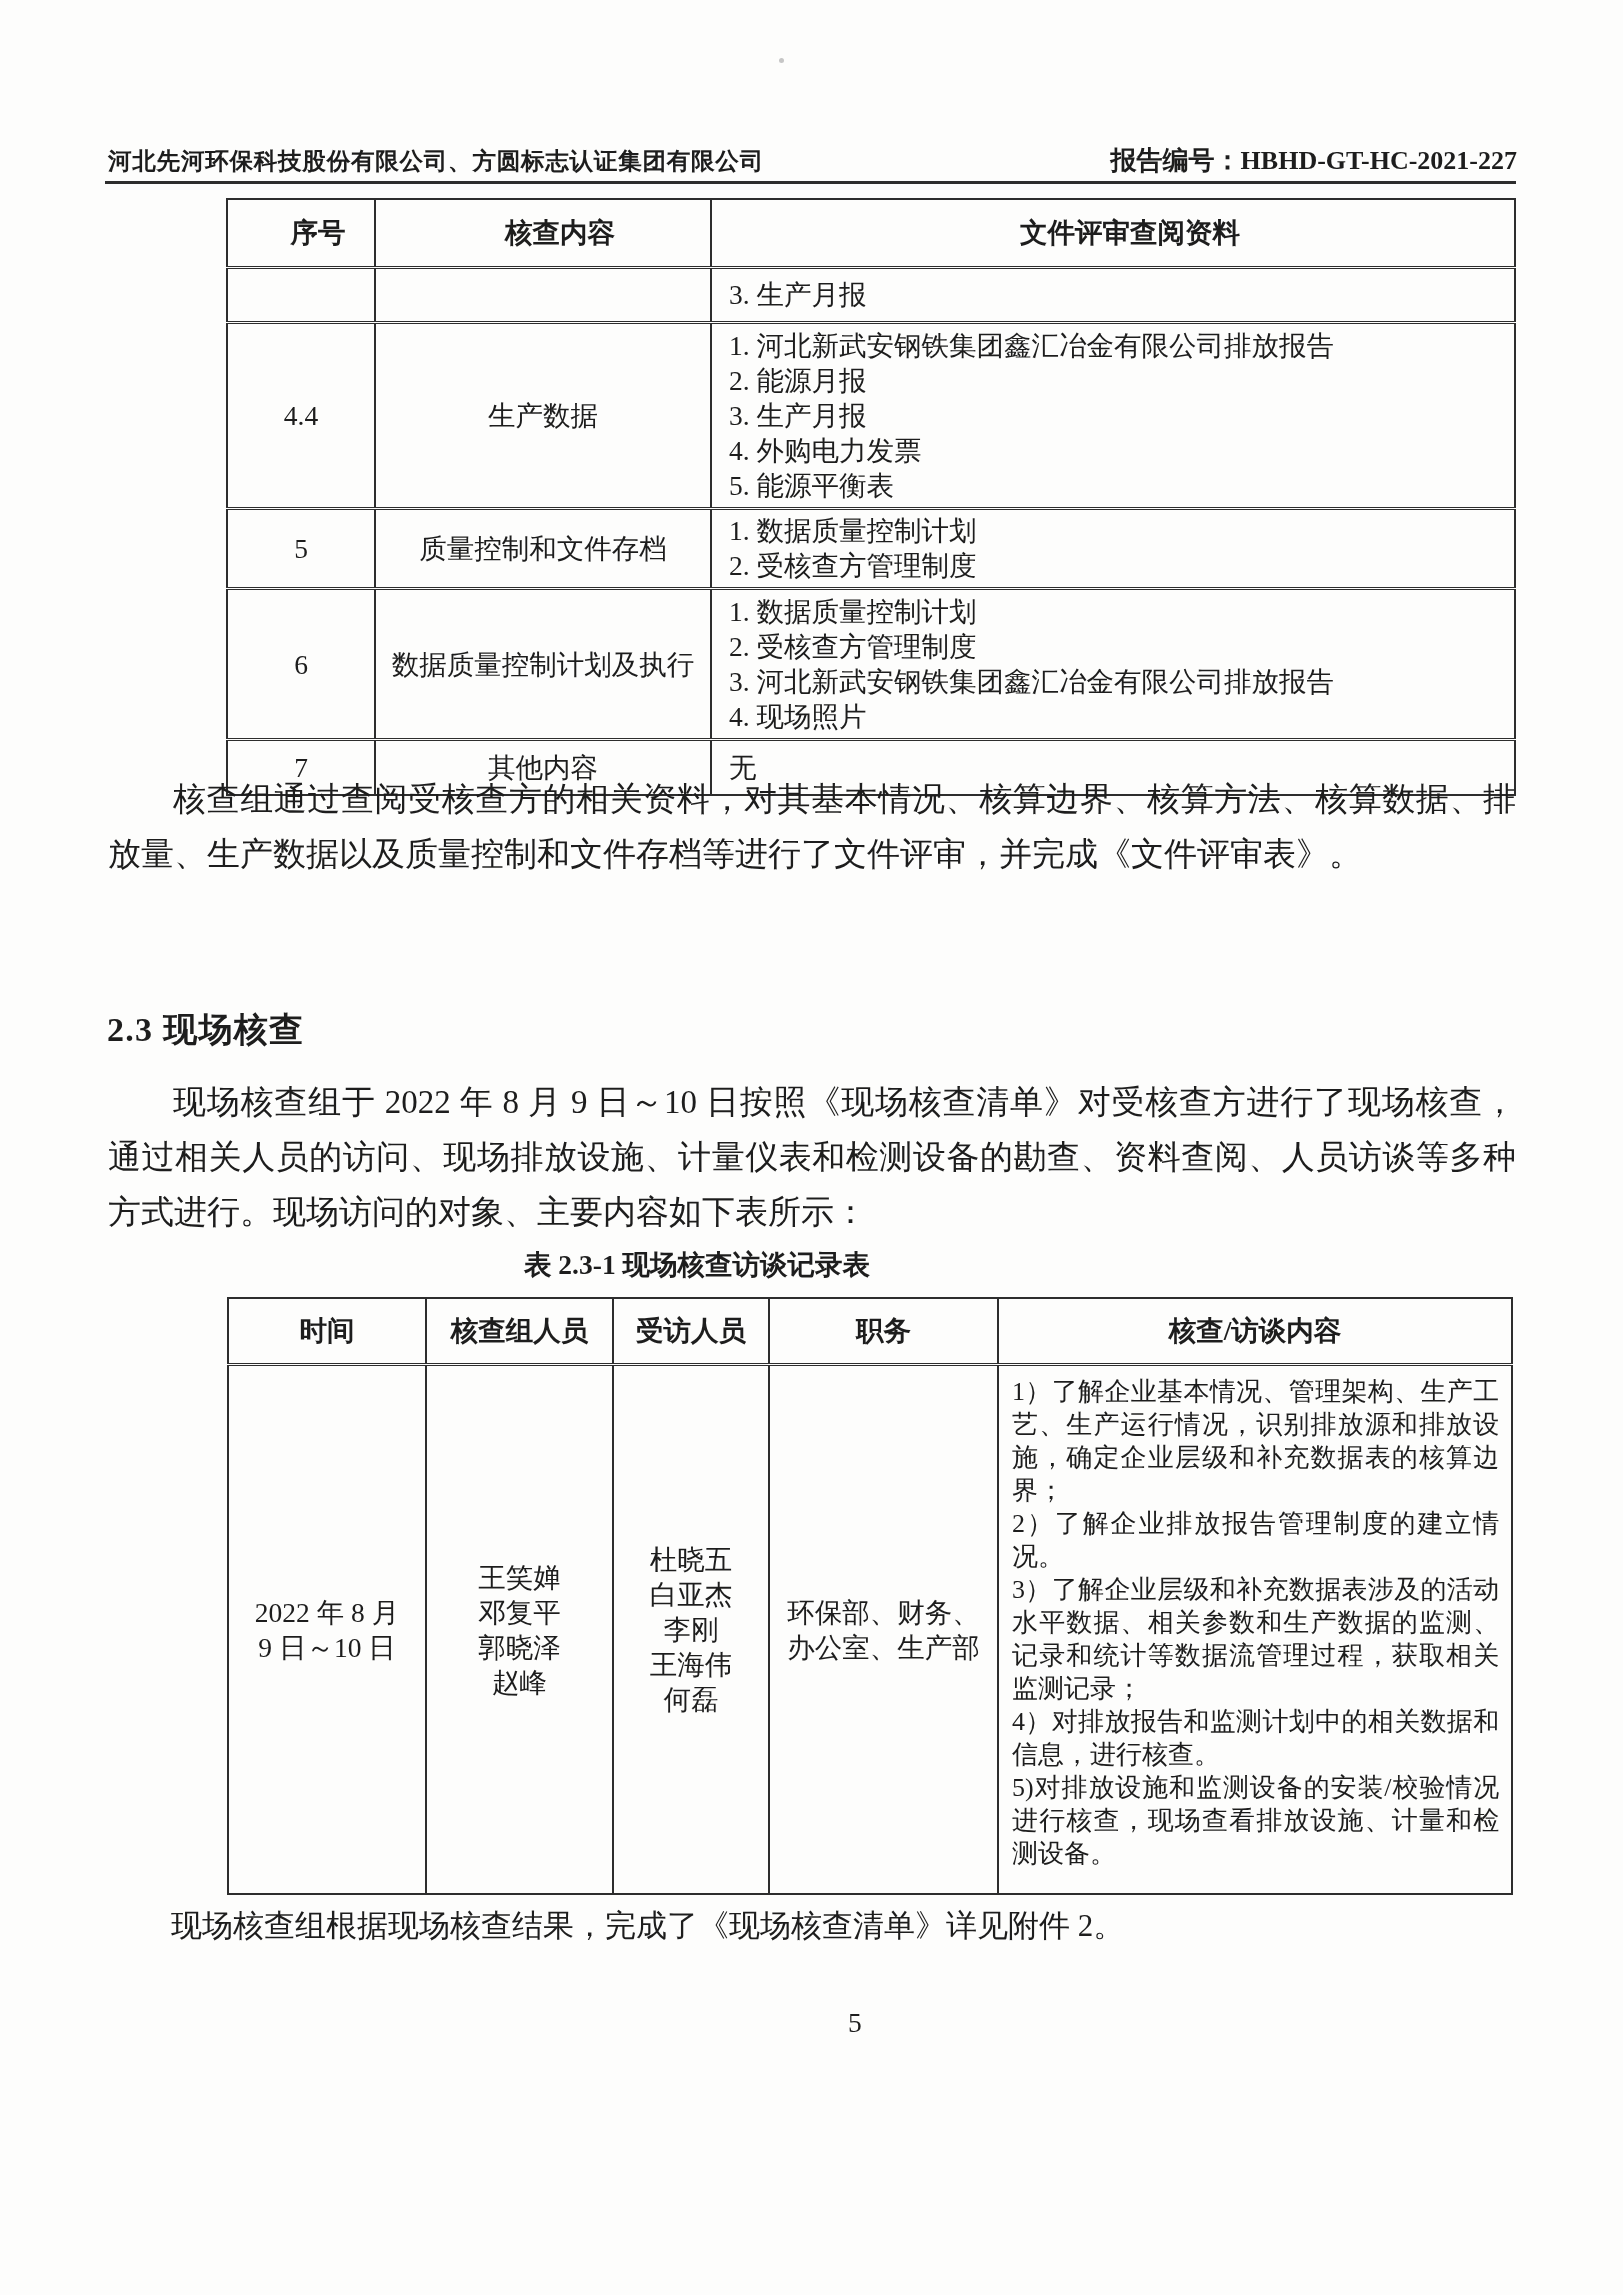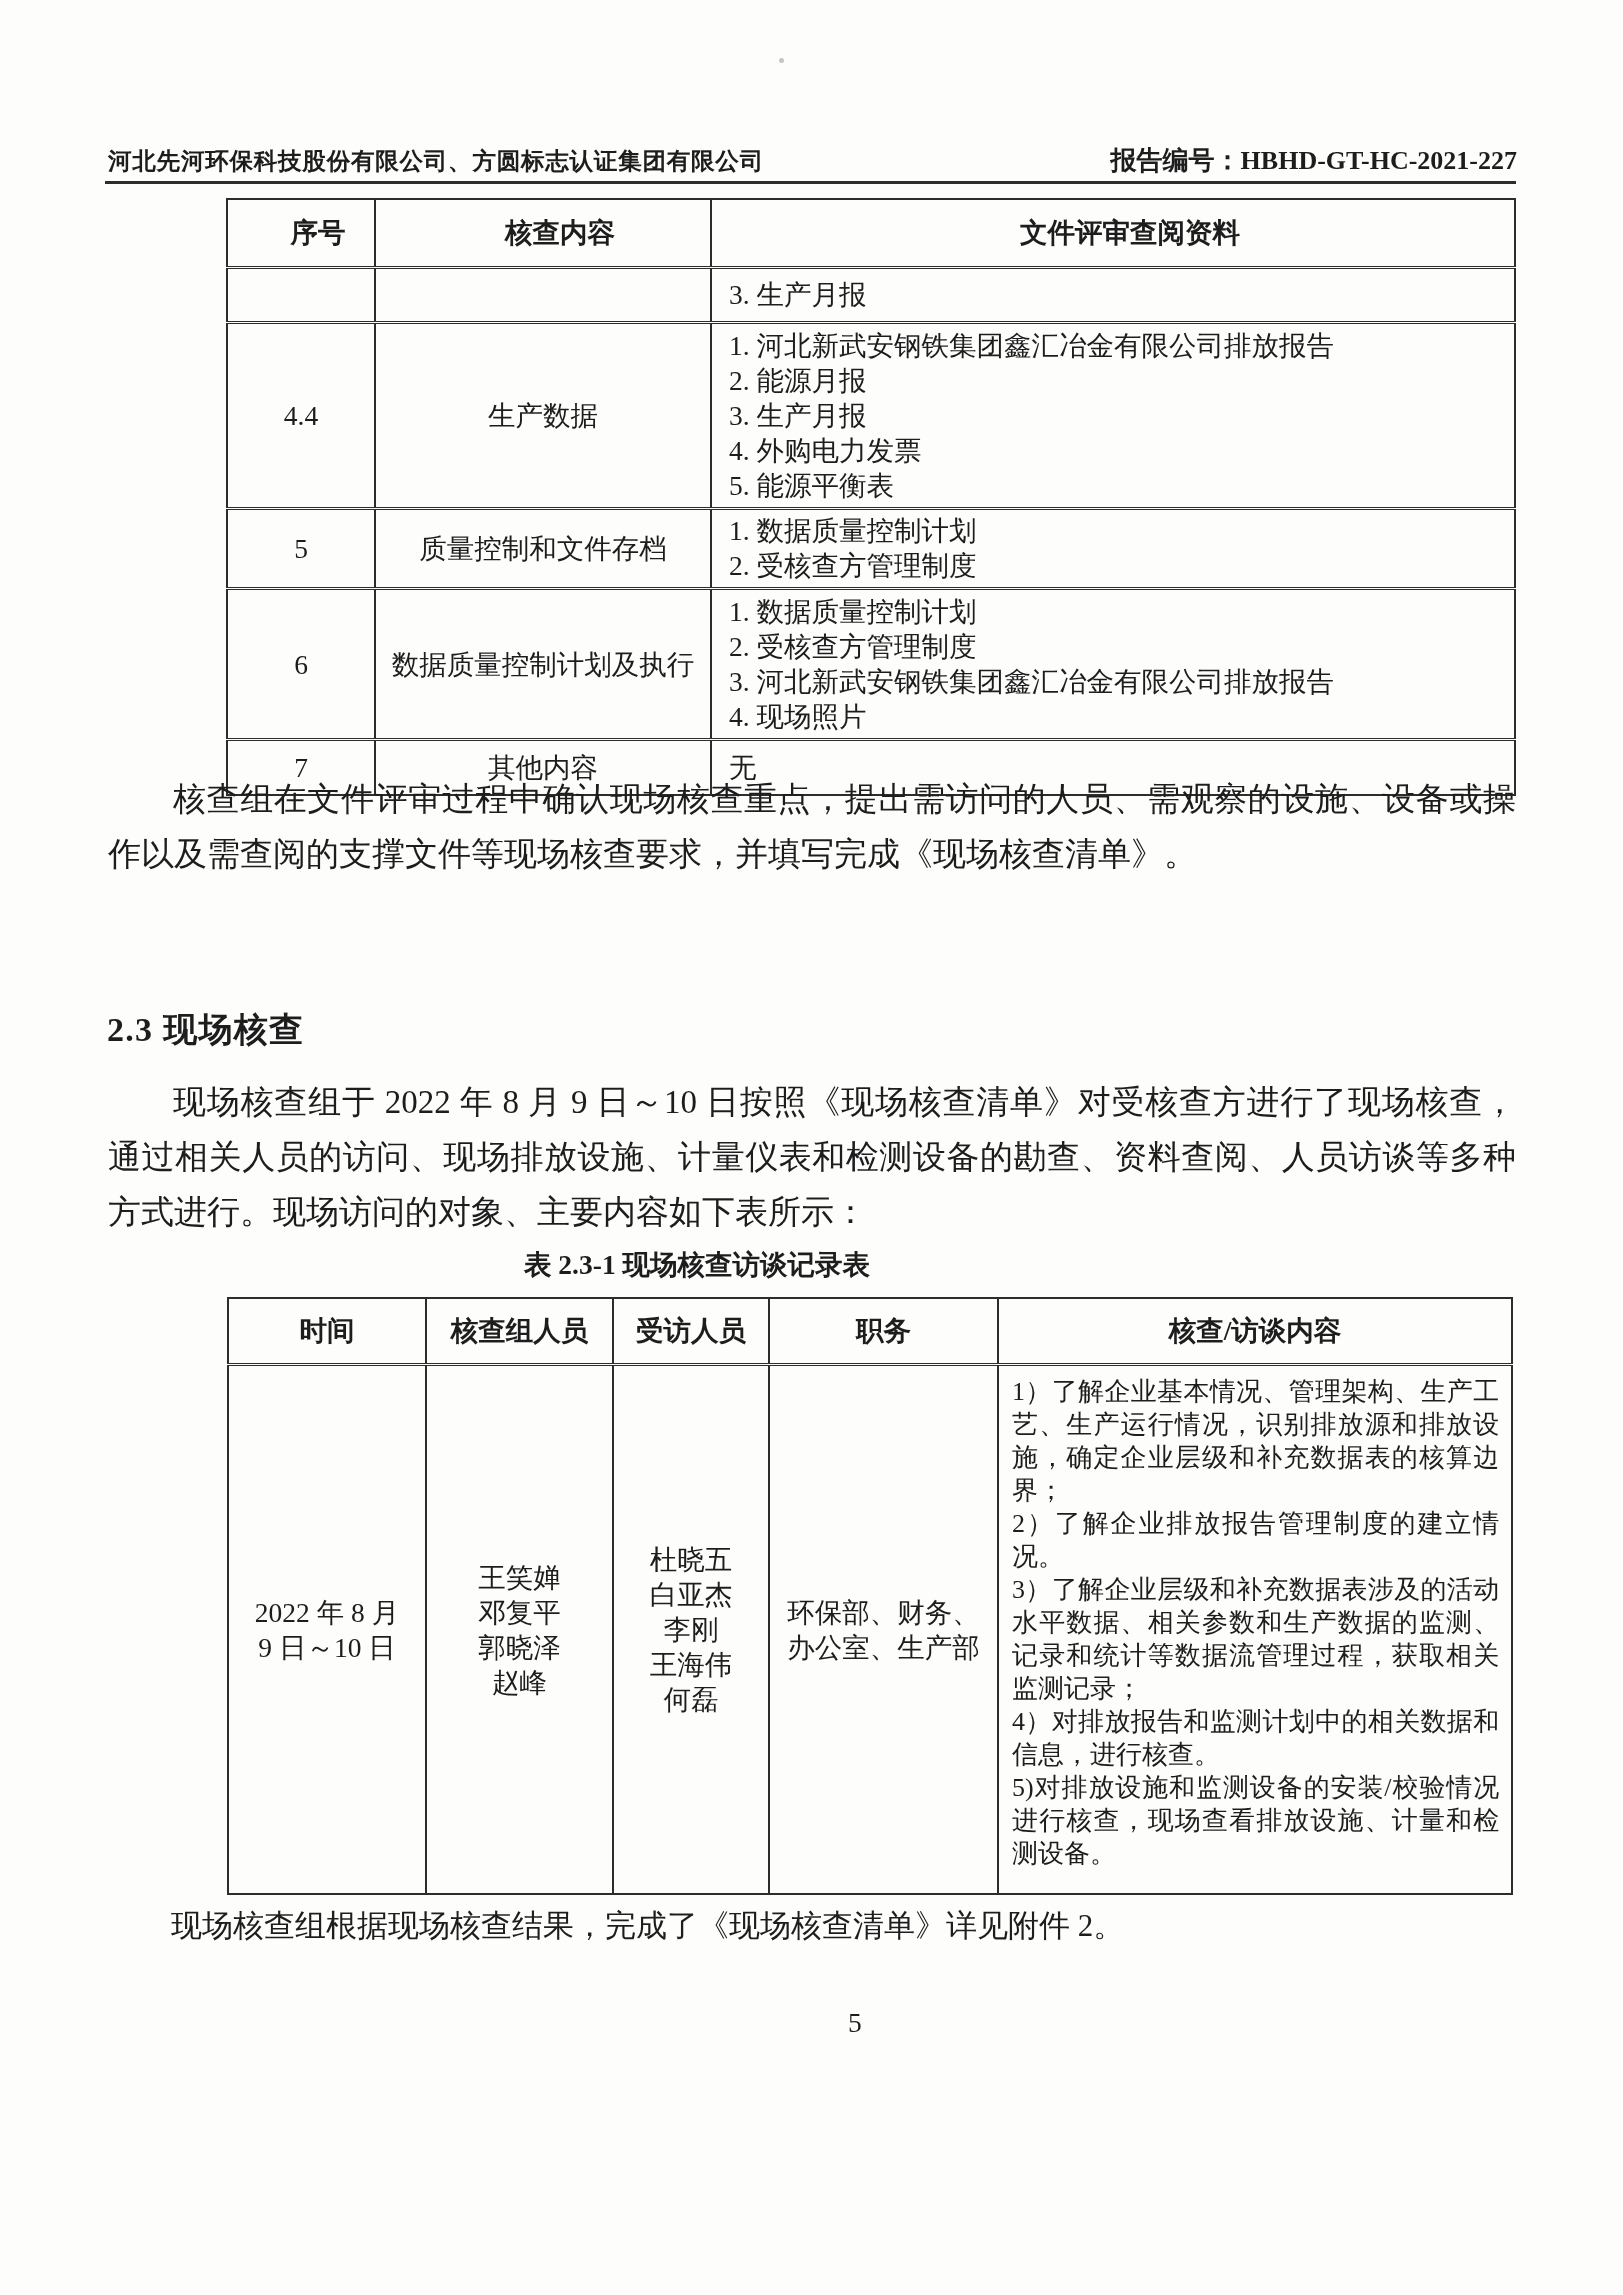--- a/index.html
+++ b/index.html
@@ -102,21 +102,21 @@
       <td class="cell-center">7</td>
       <td class="cell-center">其他内容</td>
       <td class="cell-docs">
         <div>无</div>
       </td>
     </tr>
   </tbody>
     </table>
 
   <div class="para-block" style="top:772px;">
-    <p class="body-para">核查组在文件评审过程中确认现场核查重点，提出需访问的人员、需观察的设施、设备或操作以及需查阅的支撑文件等现场核查要求，并填写完成《现场核查清单》。</p>
+    <p class="body-para">核查组通过查阅受核查方的相关资料，对其基本情况、核算边界、核算方法、核算数据、排放量、生产数据以及质量控制和文件存档等进行了文件评审，并完成《文件评审表》。</p>
   </div>
 
   <h2 class="section-heading">2.3 现场核查</h2>
 
   <div class="para-block" style="top:1075px;">
     <p class="body-para">现场核查组于 2022 年 8 月 9 日～10 日按照《现场核查清单》对受核查方进行了现场核查，通过相关人员的访问、现场排放设施、计量仪表和检测设备的勘查、资料查阅、人员访谈等多种方式进行。现场访问的对象、主要内容如下表所示：</p>
   </div>
 
   <div class="table-caption">表 2.3-1  现场核查访谈记录表</div>
 

